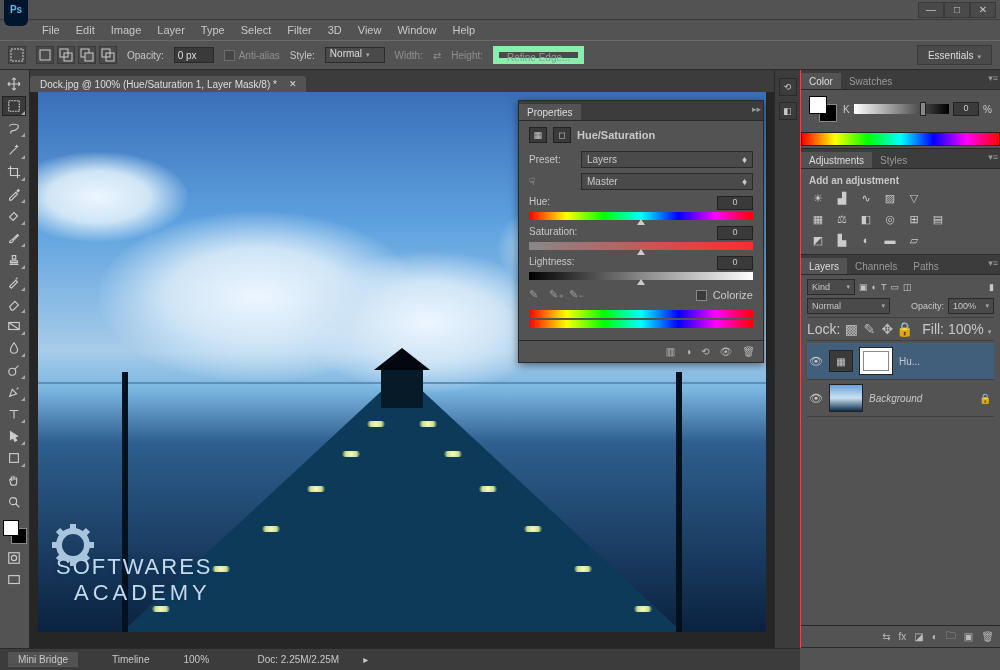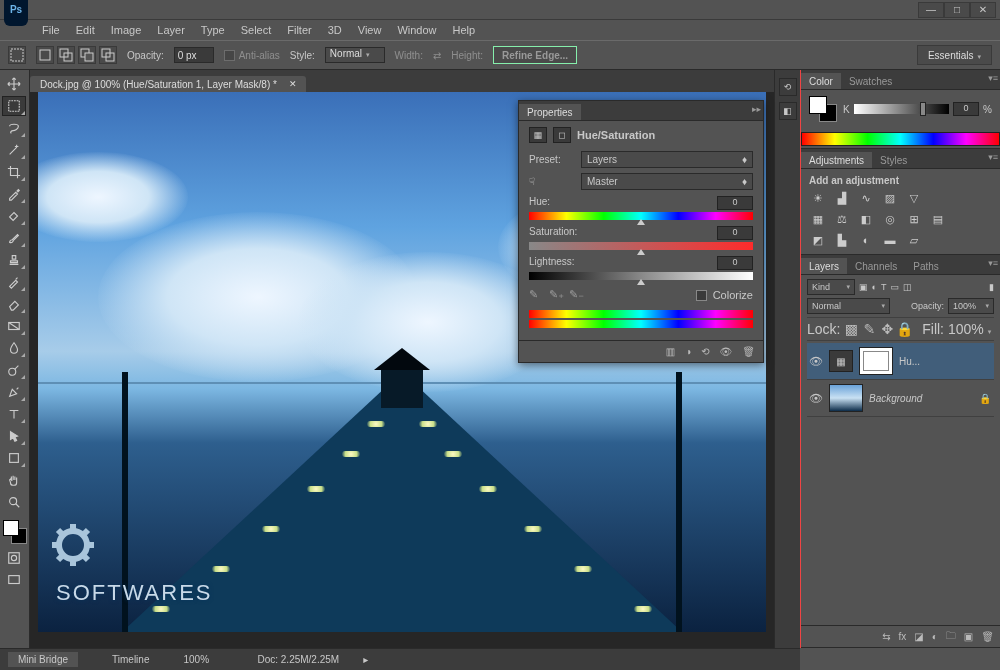--- a/index.html
+++ b/index.html
@@ -15,21 +15,21 @@
   .menubar { height: 20px; display:flex; align-items:center; padding-left: 34px; gap: 0; background:#535353;}
   .menuitem { padding: 2px 8px; cursor:pointer; font-size:11px;}
 
   
   .optionsbar { height: 30px; background: #535353; border-top:1px solid #6a6a6a; border-bottom:1px solid #2a2a2a; display:flex; align-items:center; padding: 0 8px; gap: 10px; font-size:10px;}
   .opt-icon { width:18px; height:18px; border:1px solid #3a3a3a; display:inline-flex;align-items:center;justify-content:center; background:#4a4a4a;}
   .opt-group { display:flex; gap:3px;}
   .opt-label { color:#c8c8c8;}
   .opt-input { width: 40px; height:16px; background:#3a3a3a; border:1px solid #2a2a2a; color:#ddd; font-size:10px; padding:0 3px;}
   .opt-select { height:16px; background:#4a4a4a; border:1px solid #2a2a2a; color:#ddd; font-size:10px; padding:0 14px 0 4px; position:relative;}
-  .opt-btn { height:18px; padding:0 8px; background:#4a4a4a; border:1px solid #86efac; color:#999; font-size:10px;font-weight:bold;}
+  .opt-btn { height:18px; padding:0 8px; background:#4a4a4a; border:6px solid #86efac; color:#999; font-size:10px;}
   .essentials-btn { margin-left:auto; height:20px; padding:0 10px; background:#4a4a4a; border:1px solid #3a3a3a; color:#ddd; font-size:10px;}
 
   
   .main { position:absolute; top: 70px; left:0; right:0; bottom:22px; display:flex;}
   
   
   .toolbar { width: 30px; background:#535353; border-right:1px solid #2a2a2a; display:flex; flex-direction:column; padding:4px 2px; gap:2px;}
   .tool { width:24px; height:20px; display:flex; align-items:center; justify-content:center; color:#ccc; cursor:pointer; position:relative;}
   .tool.active { background:#3a3a3a; box-shadow: inset 0 0 0 1px #222;}
   .tool svg { width:14px; height:14px; stroke:#ccc; fill:none; stroke-width:1.3;}
@@ -373,20 +373,21 @@
             <div class="plight" style="bottom:205px;right:245px;"></div>
         </div>
         <div class="watermark">
           <svg class="gear" viewBox="0 0 50 50">
               <circle cx="25" cy="25" r="14" fill="none" stroke="#a9c5db" stroke-width="6"></circle>
               <g stroke="#a9c5db" stroke-width="6">
                 <path d="M25 4v6M25 40v6M4 25h6M40 25h6M10 10l4 4M36 36l4 4M40 10l-4 4M10 40l4-4"></path>
               </g>
             </svg>
           <div>SOFTWARES</div>
+          <div class="line2">ACADEMY</div>
         </div>
       </div>
     </div>
   </div>
 
   <div class="mini-dock">
     <div class="mi">⟲</div>
     <div class="mi">◧</div>
   </div>
 

